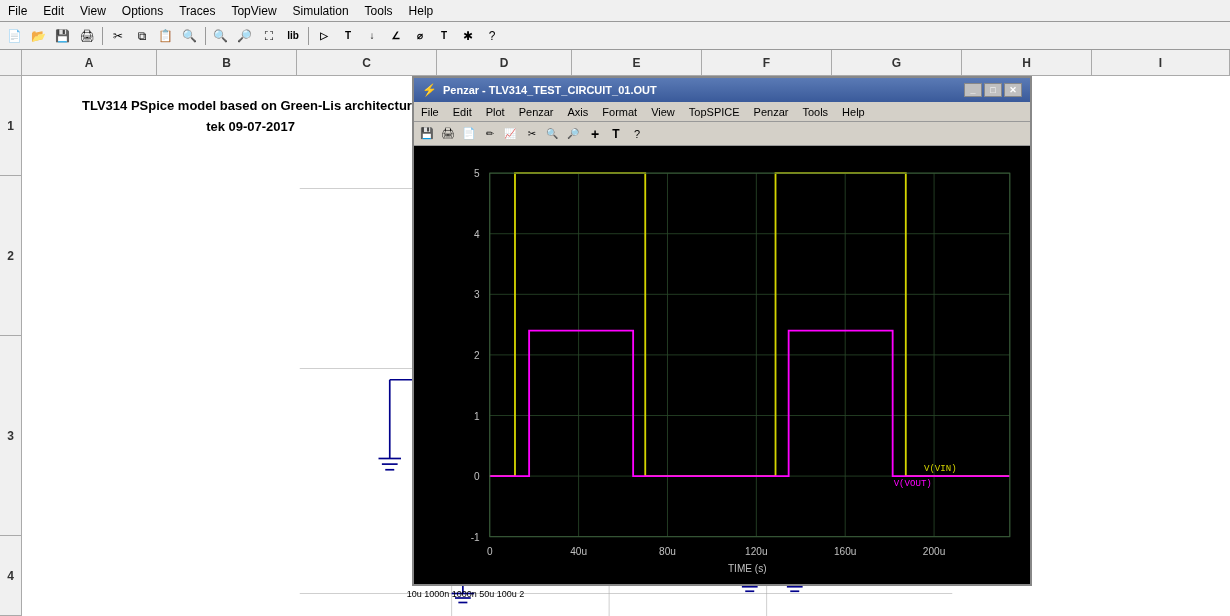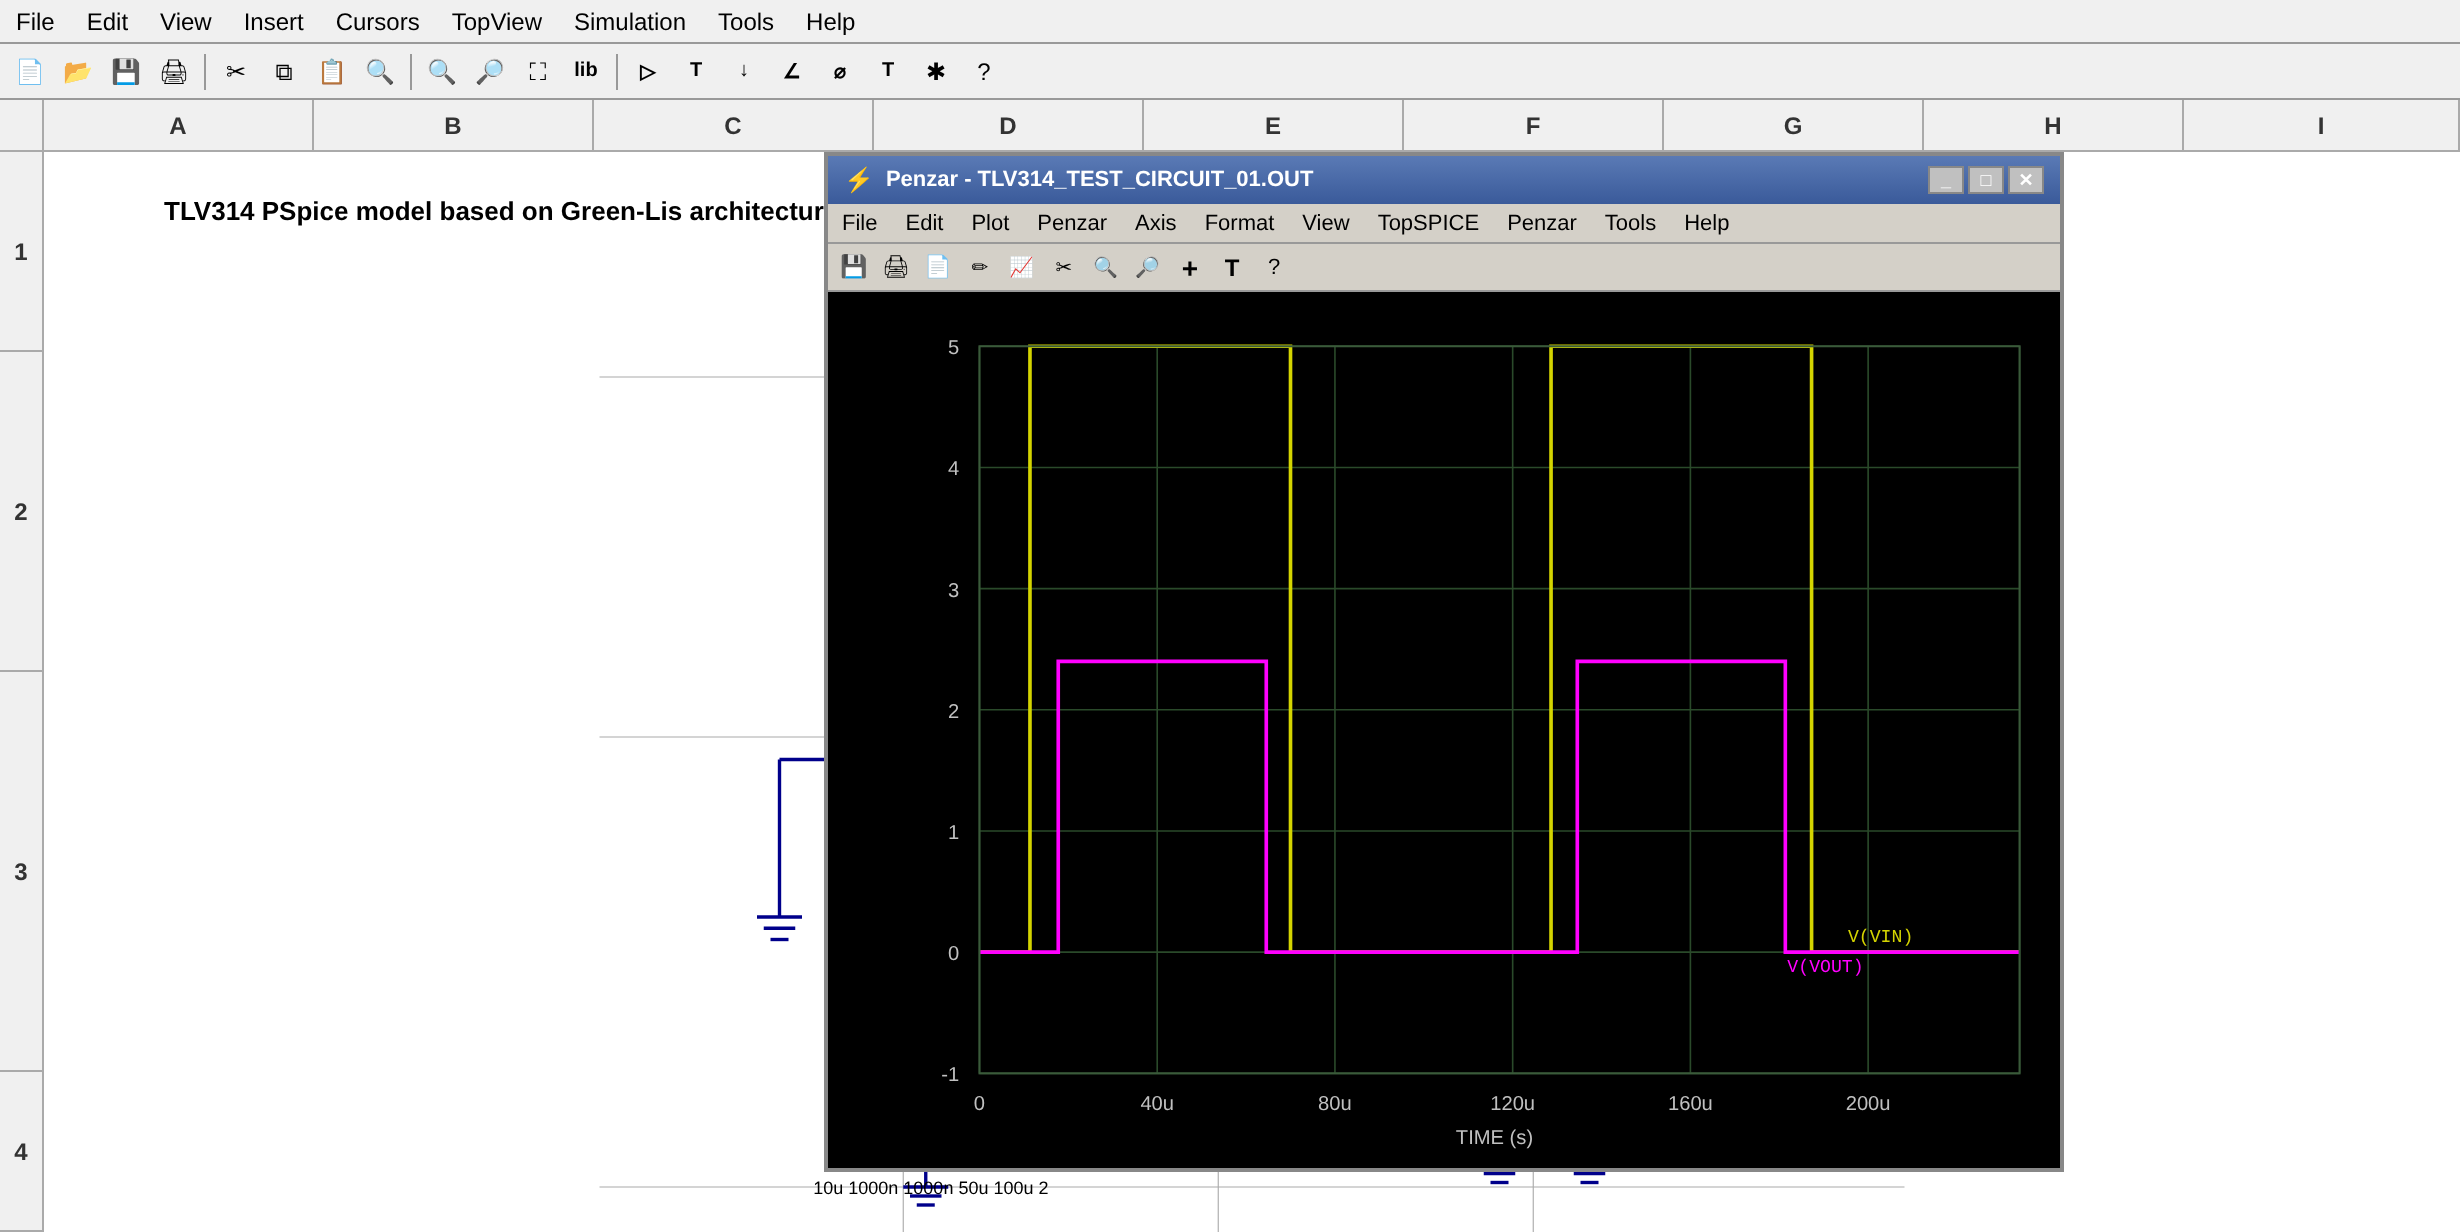--- a/index.html
+++ b/index.html
@@ -57,22 +57,22 @@
 
     svg.schematic { position: absolute; top: 0; left: 0; width: 100%; height: 100%; }
   </style>
 </head>
 <body>
 
 <div id="menubar">
   <div class="menu-item">File</div>
   <div class="menu-item">Edit</div>
   <div class="menu-item">View</div>
-  <div class="menu-item">Insert</div>
-  <div class="menu-item">Cursors</div>
+  <div class="menu-item">Options</div>
+  <div class="menu-item">Traces</div>
   <div class="menu-item">TopView</div>
   <div class="menu-item">Simulation</div>
   <div class="menu-item">Tools</div>
   <div class="menu-item">Help</div>
 </div>
 
 <div id="toolbar">
   <div class="tb-btn">📄</div>
   <div class="tb-btn">📂</div>
   <div class="tb-btn">💾</div>
@@ -117,20 +117,21 @@
     <div class="row-header" style="height:100px;">1</div>
     <div class="row-header" style="height:160px;">2</div>
     <div class="row-header" style="height:200px;">3</div>
     <div class="row-header" style="flex:1;">4</div>
   </div>
 
   <div id="schematic">
 
     <div class="schematic-title">
       <div>TLV314 PSpice model based on Green-Lis architecture</div>
+      <div>tek 09-07-2017</div>
     </div>
 
     <svg class="schematic" viewBox="0 0 580 480" xmlns="http://www.w3.org/2000/svg">
 
       <line x1="0" y1="100" x2="580" y2="100" stroke="#aaa" stroke-width="0.5"></line>
       <line x1="0" y1="260" x2="580" y2="260" stroke="#aaa" stroke-width="0.5"></line>
       <line x1="0" y1="460" x2="580" y2="460" stroke="#aaa" stroke-width="0.5"></line>
 
       <line x1="135" y1="0" x2="135" y2="480" stroke="#aaa" stroke-width="0.5"></line>
       <line x1="275" y1="0" x2="275" y2="480" stroke="#aaa" stroke-width="0.5"></line>

